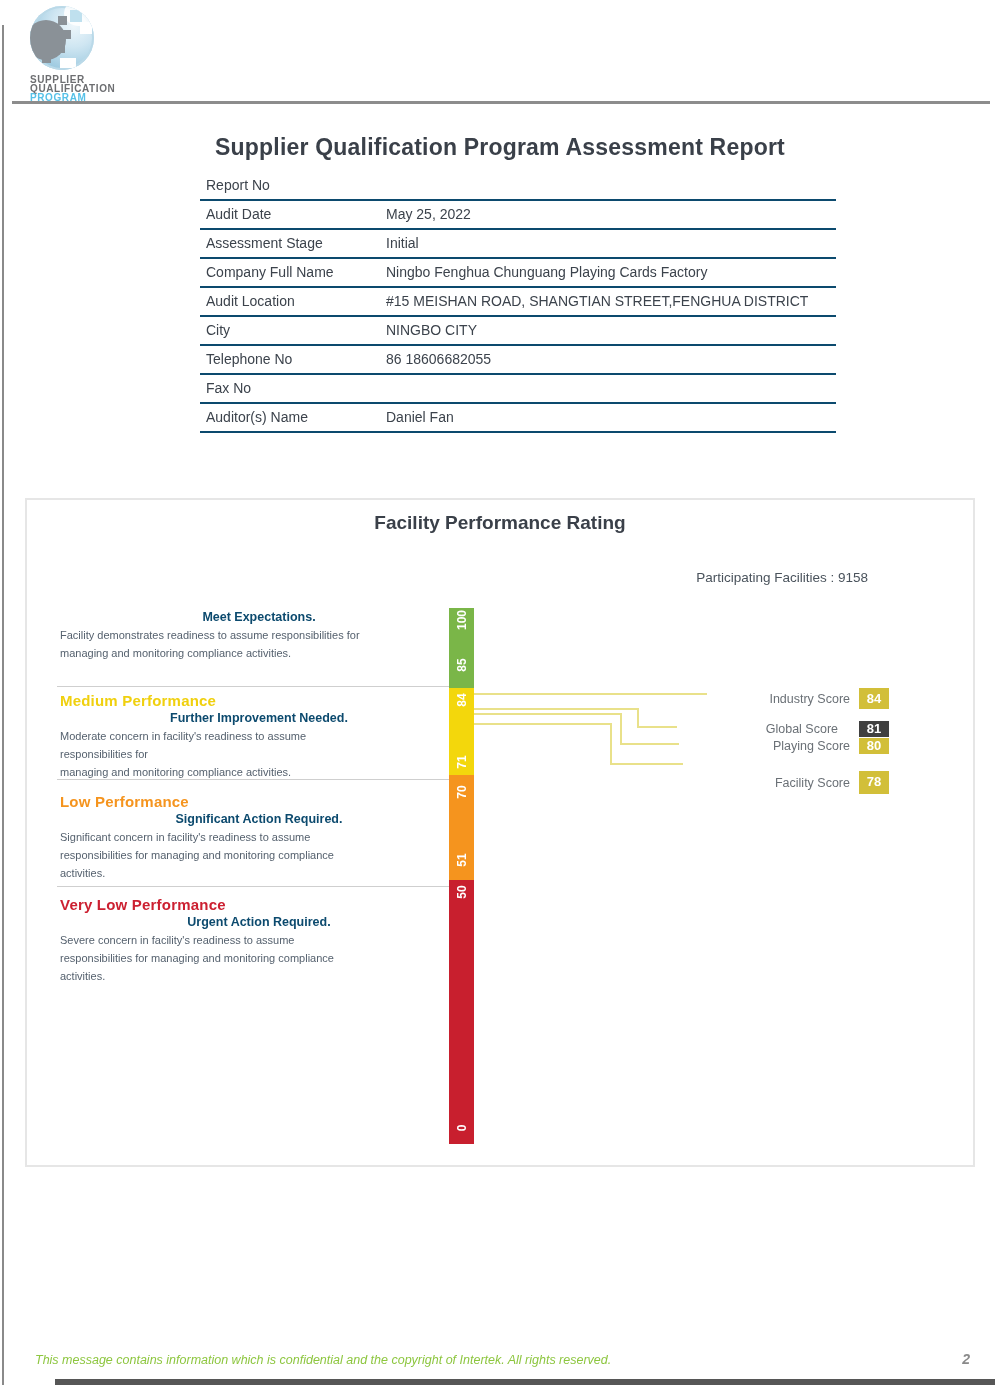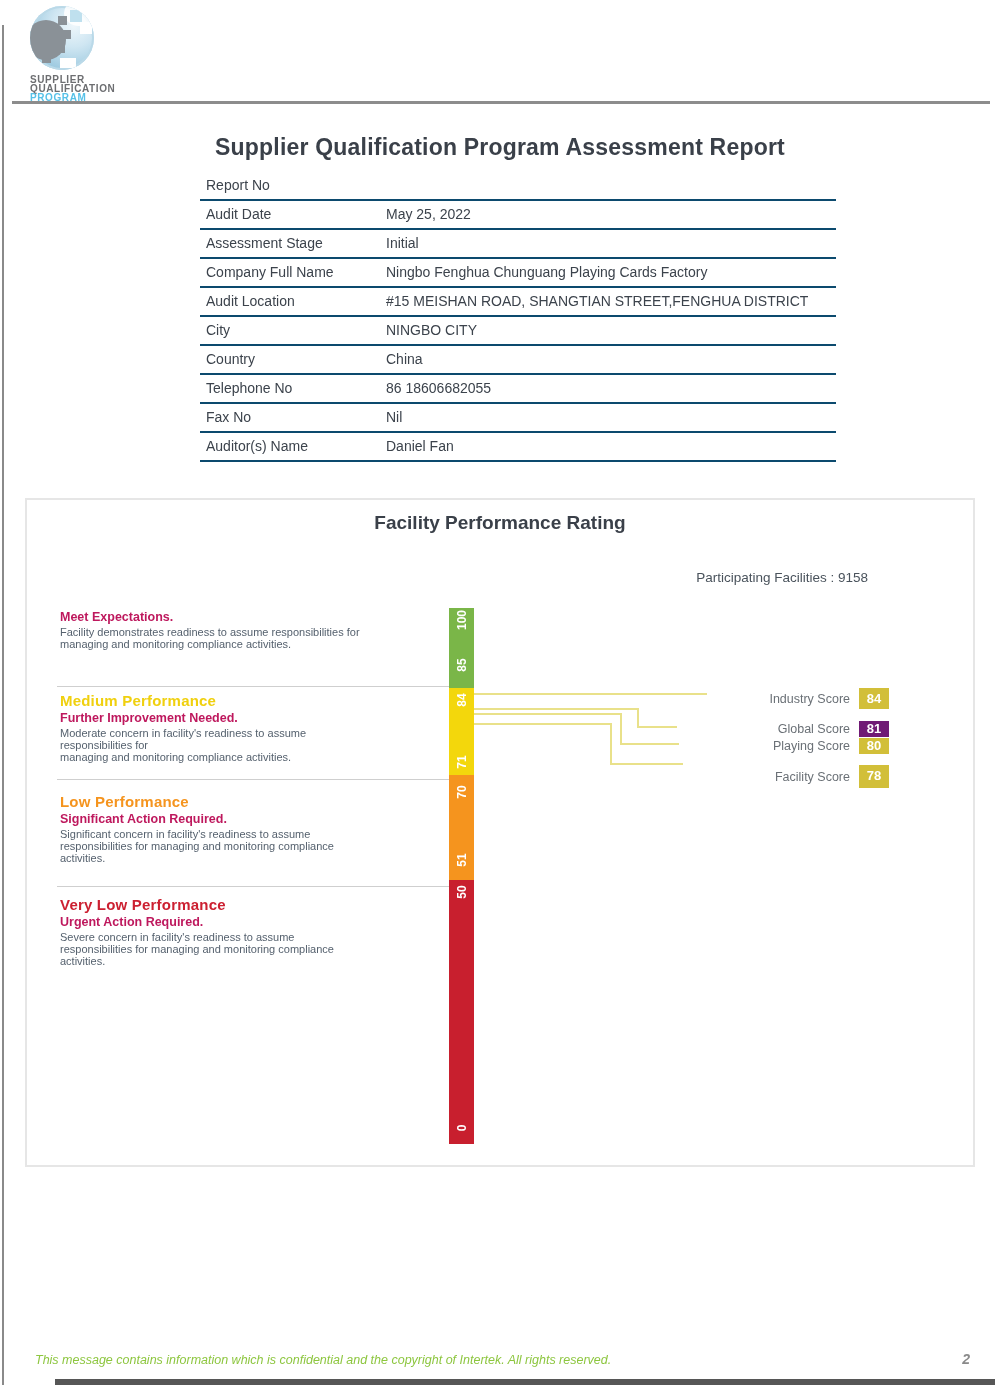--- a/index.html
+++ b/index.html
@@ -37,22 +37,22 @@
 
   
   .rating-box { position:absolute; left:25px; top:498px; width:950px; height:669px;
                 border:2px solid #e6e6e6; background:#fff; }
   .rating-title { position:absolute; left:0; top:12px; width:100%; text-align:center;
                   font-size:19px; font-weight:bold; color:#3a4049; }
   .participating { position:absolute; right:105px; top:70px; font-size:13.5px; color:#4a535c; }
 
   .band { position:absolute; left:33px; width:398px; }
   .band-name { font-size:15px; font-weight:bold; letter-spacing:.2px; margin-bottom:2px; }
-  .band-headline { font-size:12.5px; font-weight:bold; color:#be185d; margin-bottom:2px; }
-  .band-desc { font-size:11px; color:#55616e; line-height:12px; white-space:pre-line; }
+  .band-headline { font-size:12.5px; font-weight:bold; color:#0c4a6e; margin-bottom:2px;text-align:center; }
+  .band-desc { font-size:11px; color:#55616e; line-height:18px; white-space:pre-line; }
   .band1 { top:110px; } .band2 { top:192px; } .band3 { top:293px; } .band4 { top:396px; }
   .band-sep { position:absolute; left:30px; width:392px; height:1px; background:#cfcfcf; }
   .sep1 { top:186px; } .sep2 { top:279px; } .sep3 { top:386px; }
 
   
   .scale-bar { position:absolute; left:422px; top:108px; width:25px; }
   .seg { width:25px; }
   .seg-high { height:80px; } .seg-med { height:87px; } .seg-low { height:105px; } .seg-vlow { height:264px; }
   .scale-label { position:absolute; left:415px; width:40px; height:14px; text-align:center;
                  font-size:12px; font-weight:bold; color:#ffffff; transform:rotate(-90deg); line-height:14px; }
@@ -73,21 +73,21 @@
   .c-fa3  { left:583px; top:263px; width:73px; height:2px; }
 
   
   .score-row { position:absolute; left:690px; width:172px; display:flex; justify-content:flex-end;
                align-items:center; gap:9px; }
   .score-label { font-size:12.5px; color:#6a7076; }
   .score-badge { width:30px; text-align:center; color:#ffffff; font-weight:bold; font-size:13px; }
   .sr-industry { top:188px; } .sr-industry .score-badge { height:21px; line-height:21px; }
   .sr-global   { top:221px; } .sr-global .score-badge   { height:16px; line-height:16px; }
   .sr-country  { top:238px; } .sr-country .score-badge  { height:16px; line-height:16px; }
-  .sr-facility { top:265px; } .sr-facility .score-badge { height:23px; line-height:21px; }
+  .sr-facility { top:271px; } .sr-facility .score-badge { height:23px; line-height:21px; }
 
   
   .footer-note { position:absolute; left:35px; top:1353px; font-size:12.5px; font-style:italic; color:#8dc63f; }
   .page-num { position:absolute; right:30px; top:1351px; font-size:14px; font-style:italic; font-weight:bold; color:#8a8a8a; }
 </style>
 </head>
 <body>
 
 <div class="page">
 
@@ -134,30 +134,25 @@
     </div>
     <div class="info-row">
       <div class="info-label">Audit Location</div>
       <div class="info-value" style="width:430px; flex:none;">#15 MEISHAN ROAD, SHANGTIAN STREET,FENGHUA DISTRICT</div>
     </div>
     <div class="info-row">
       <div class="info-label">City</div>
       <div class="info-value">NINGBO CITY</div>
     </div>
     <div class="info-row">
-      <div class="info-label">Country</div>
-      <div class="info-value">China</div>
-    </div>
-    <div class="info-row">
       <div class="info-label">Telephone No</div>
       <div class="info-value">86 18606682055</div>
     </div>
     <div class="info-row">
       <div class="info-label">Fax No</div>
-      <div class="info-value">Nil</div>
     </div>
     <div class="info-row">
       <div class="info-label">Auditor(s) Name</div>
       <div class="info-value">Daniel Fan</div>
     </div>
   </div>
 
   <div class="rating-box">
     <div class="rating-title">Facility Performance Rating</div>
     <div class="participating">Participating Facilities :  9158</div>
@@ -220,21 +215,21 @@
     <div class="conn c-fa1"></div>
     <div class="conn c-fa2"></div>
     <div class="conn c-fa3"></div>
 
     <div class="score-row sr-industry">
       <span class="score-label">Industry Score</span>
       <span class="score-badge" style="background: rgb(210, 191, 57);">84</span>
     </div>
     <div class="score-row sr-global">
       <span class="score-label">Global Score</span>
-      <span class="score-badge" style="background: #701a75;">81</span>
+      <span class="score-badge" style="background: #404040; margin-left: 12px;">81</span>
     </div>
     <div class="score-row sr-country">
       <span class="score-label">Playing Score</span>
       <span class="score-badge" style="background: rgb(210, 191, 57);">80</span>
     </div>
     <div class="score-row sr-facility">
       <span class="score-label">Facility Score</span>
       <span class="score-badge" style="background: rgb(210, 191, 57);">78</span>
     </div>
   </div>

